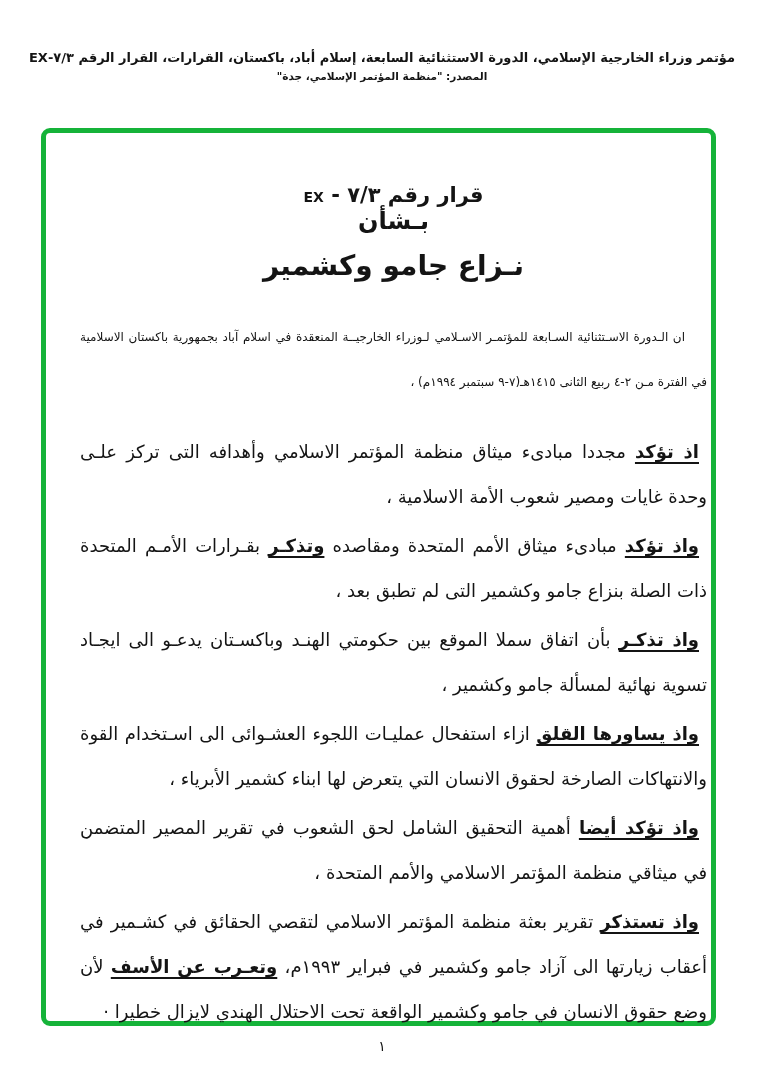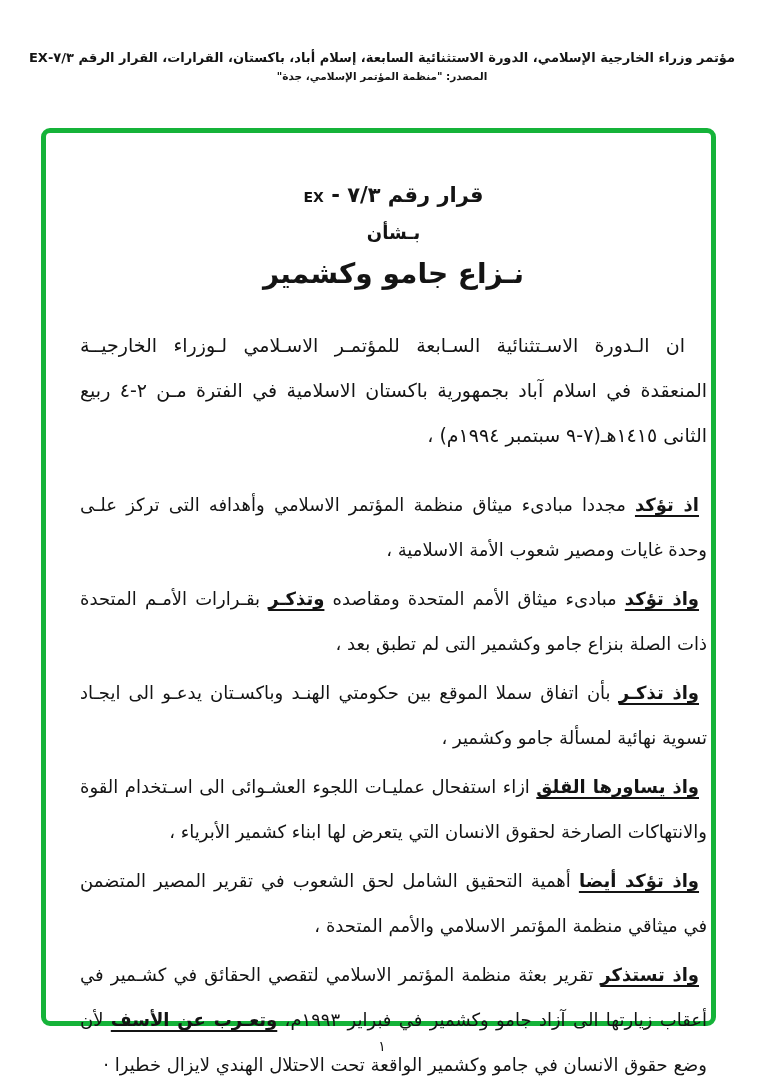--- a/index.html
+++ b/index.html
@@ -18,25 +18,25 @@
     position:absolute;left:41px;top:128px;width:675px;height:898px;
     box-sizing:border-box;border:5px solid #15b339;border-radius:9px;
   }
   .content{
     position:absolute;left:0;top:0;right:0;
     padding:50px 4px 0 34px;direction:rtl;box-sizing:border-box;width:100%;
   }
   .titles{text-align:center;font-weight:bold;}
   .title-number{font-size:21px;}
   .title-number .latin{font-size:14px;font-weight:bold;}
-  .title-regarding{font-size:18px;margin-top:15px;}
+  .title-regarding{font-size:24px;}
   .title-subject{font-size:28px;margin-top:14px;}
 
   .preamble{
-    margin-top:33px;font-size:19px;line-height:45px;
+    margin-top:33px;font-size:12px;line-height:45px;
     text-align:justify;text-indent:22px;
   }
   .paras{margin-top:24px;}
   .paras p{
     font-size:18px;line-height:45px;text-align:justify;
     margin:4px 0 0 0;text-indent:8px;
   }
   .lead{
     font-weight:bold;
     text-decoration:underline;

